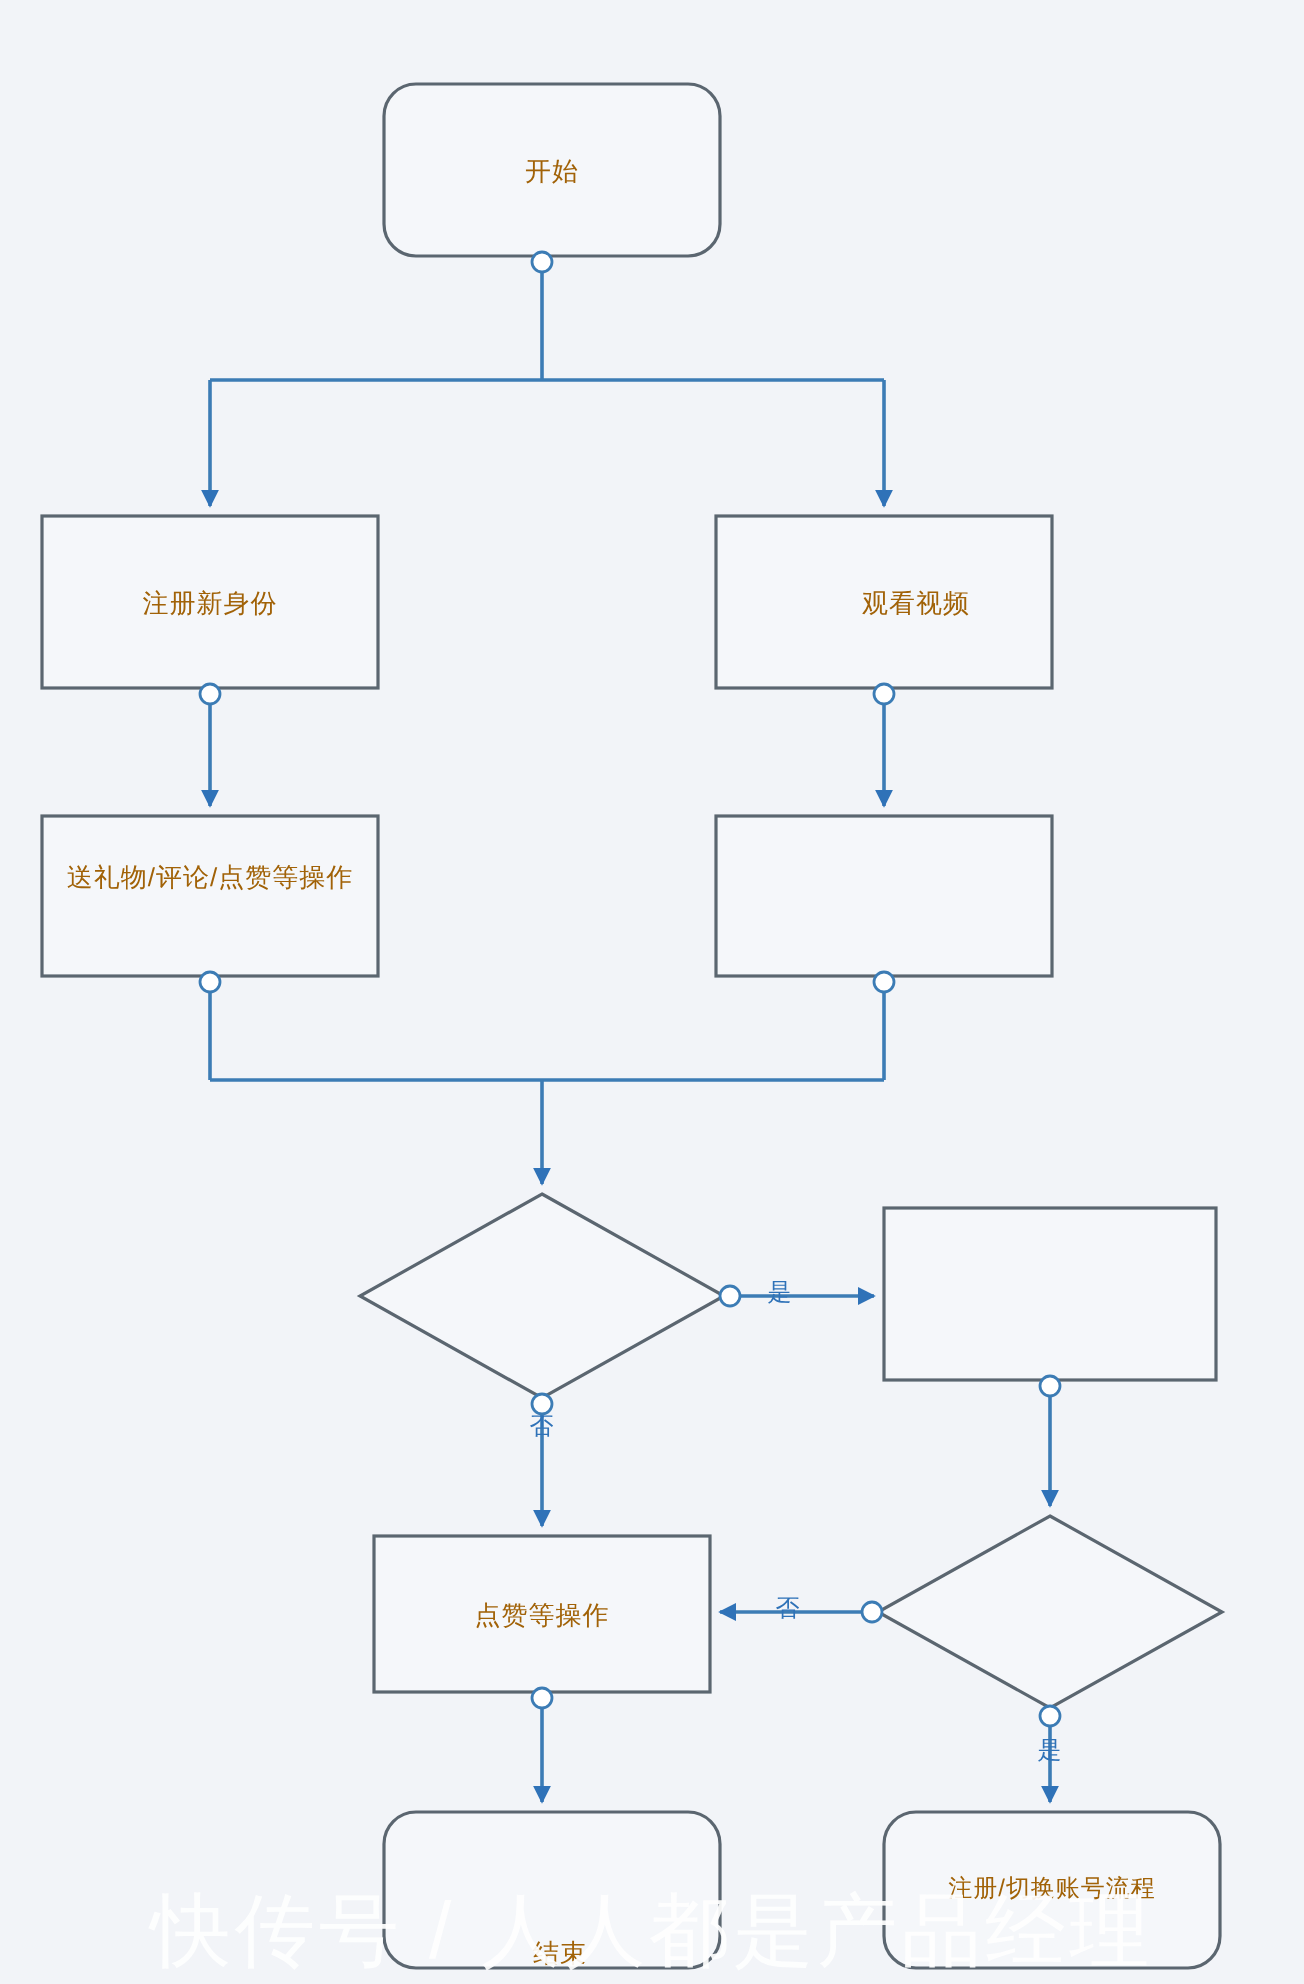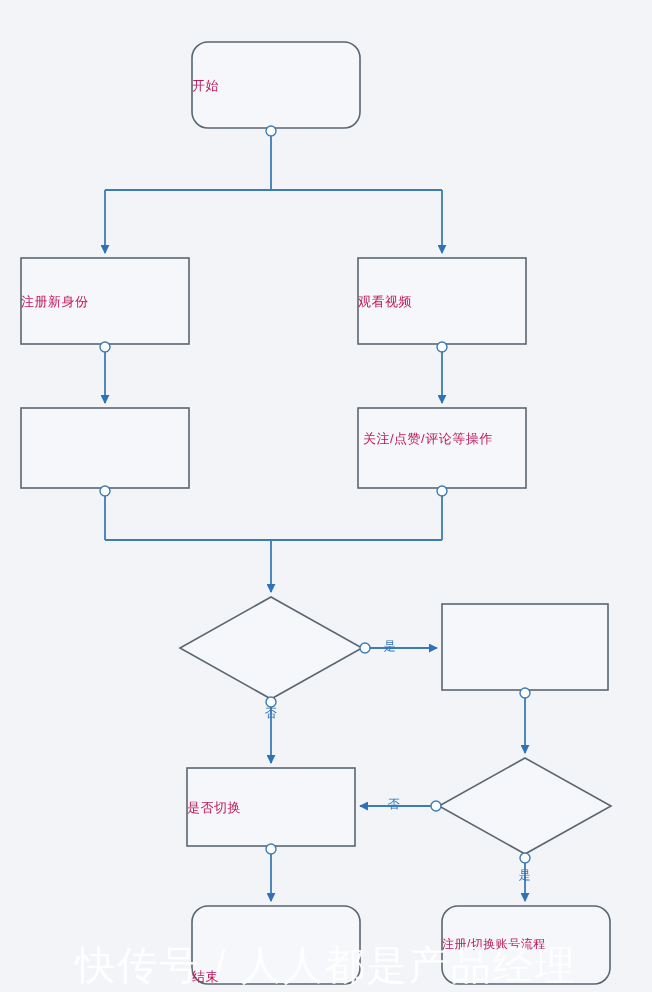--- a/index.html
+++ b/index.html
@@ -7,23 +7,24 @@
     width:652px;height:992px;
     background:#f2f4f8;
     font-family:"Liberation Sans","DejaVu Sans",sans-serif;
     overflow:hidden;
     position:relative;
   }
   #canvas{position:absolute;left:0;top:0;width:652px;height:992px;}
   svg.flow{position:absolute;left:0;top:0;width:652px;height:992px;}
   .node-label{
     position:absolute;
-    color:#be185d;
+    color:#a16207;
     font-size:13px;
     line-height:19px;
+    text-align:center;
     letter-spacing:.5px;
     white-space:pre-line;
     pointer-events:none;
   }
   .edge-label{
     position:absolute;
     color:#2f72b8;
     font-size:12px;
     text-align:center;
     letter-spacing:.5px;
@@ -105,26 +106,26 @@
       <circle cx="271" cy="849" r="5"></circle>
     </g>
   </svg>
 
   <div class="node-label" style="left:192px;top:76px;width:168px;">开始</div>
 
   <div class="node-label" style="left:21px;top:292px;width:168px;">注册新身份</div>
 
   <div class="node-label" style="left:358px;top:292px;width:200px;">观看视频</div>
 
-
-  <div class="node-label" style="left:363px;top:429px;width:158px;">关注/点赞/评论等操作</div>
+  <div class="node-label" style="left:26px;top:429px;width:158px;">送礼物/评论/点赞等操作</div>
 
 
 
-  <div class="node-label" style="left:187px;top:798px;width:168px;">是否切换</div>
+
+  <div class="node-label" style="left:187px;top:798px;width:168px;">点赞等操作</div>
 
 
   <div class="node-label" style="left:192px;top:967px;width:176px;">结束</div>
 
   <div class="node-label" style="left:442px;top:935px;width:168px;font-size:12px;">注册/切换账号流程</div>
 
   <div class="edge-label" style="left:378px;top:638px;width:24px;">是</div>
 
   <div class="edge-label" style="left:259px;top:705px;width:24px;">否</div>
 

